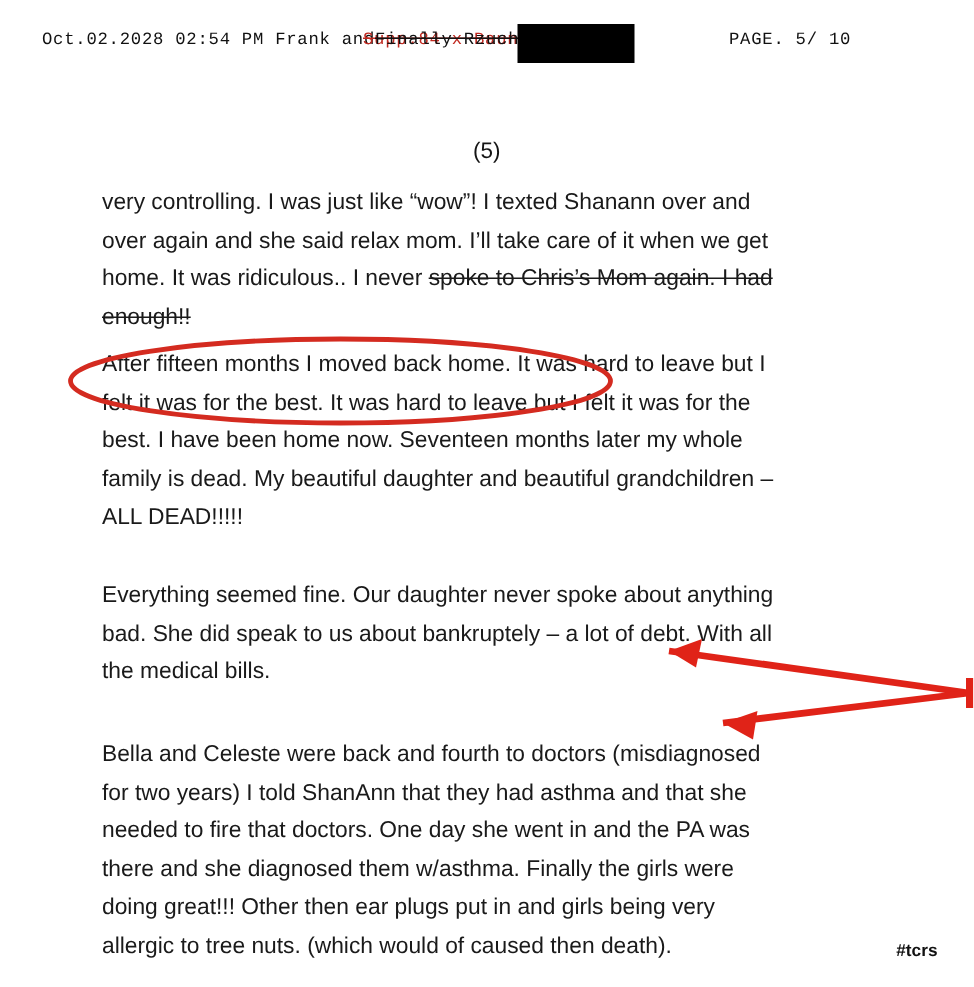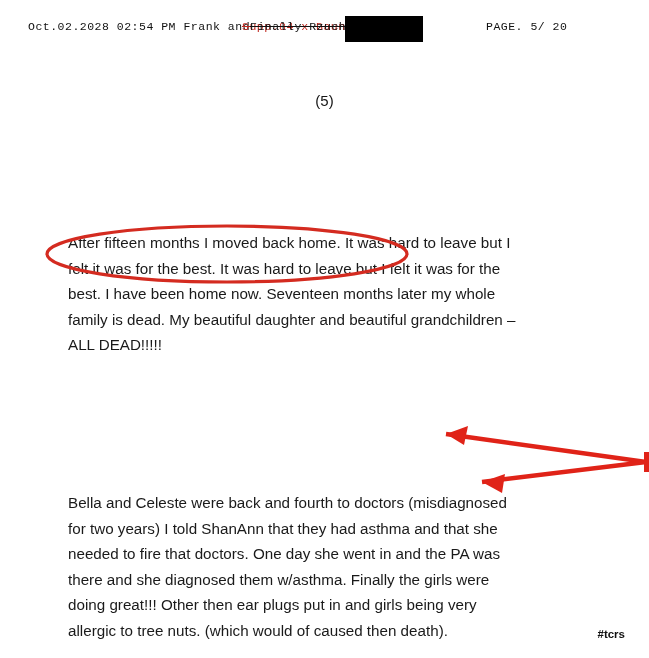--- a/index.html
+++ b/index.html
@@ -145,26 +145,28 @@
 </head>
 <body>
 
 <div id="page">
 
   <div class="header">
     <span class="header-left">Oct.02.2028 02:54 PM  Frank and</span>
     <span class="header-strike">Supp.84 x Baunho</span>
     <span class="header-strike2">Finally Rzucho</span>
     <span class="redaction"></span>
-    <span class="header-right">PAGE.  5/ 20</span>
+    <span class="header-right">PAGE.  5/ 10</span>
   </div>
 
   <div class="page-marker">(5)</div>
 
+  <div class="body-block" id="para1"><span>very controlling.  I was just like “wow”!  I texted Shanann over and over again and she said relax mom.  I’ll take care of it when we get home.  It was ridiculous.. I never </span><span class="strikethrough">spoke to Chris’s Mom again. I had enough!!</span></div>
   <div class="body-block" id="para2"><span>After fifteen months I moved back home.  It was hard to leave but I felt it was for the best.  It was hard to leave but I felt it was for the best.  I have been home now.  Seventeen months later my whole family is dead. My beautiful daughter and beautiful grandchildren – ALL DEAD!!!!!</span></div>
+  <div class="body-block" id="para3"><span>Everything seemed fine.  Our daughter never spoke about anything bad.  She did speak to us about bankruptely – a lot of debt.  With all the medical bills.</span></div>
   <div class="body-block" id="para4"><span>Bella and Celeste were back and fourth to doctors (misdiagnosed for two years)  I told ShanAnn that they had asthma and that she needed to fire that doctors.  One day she went in and the PA was there and she diagnosed them w/asthma.  Finally the girls were doing great!!!  Other then ear plugs put in and girls being very allergic to tree nuts. (which would of caused then death).</span></div>
 
   <svg class="annot-ellipse" viewBox="0 0 370 64">
     <ellipse cx="185" cy="32" rx="180" ry="28" fill="none" stroke="#d42b20" stroke-width="3.2"></ellipse>
   </svg>
 
   <svg class="annot-arrows" viewBox="0 0 229 110">
     <path d="M226 58 L26 30" stroke="#e02318" stroke-width="4.5" fill="none"></path>
     <polygon points="26,30 48,22 44,41" fill="#e02318"></polygon>
     <path d="M226 58 L62 78" stroke="#e02318" stroke-width="4.5" fill="none"></path>

